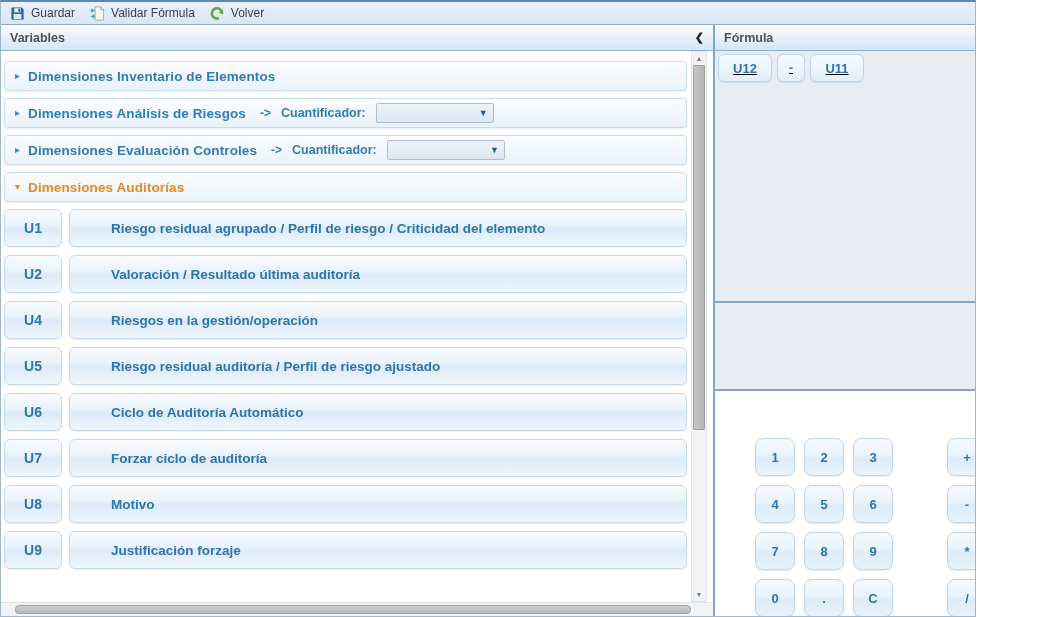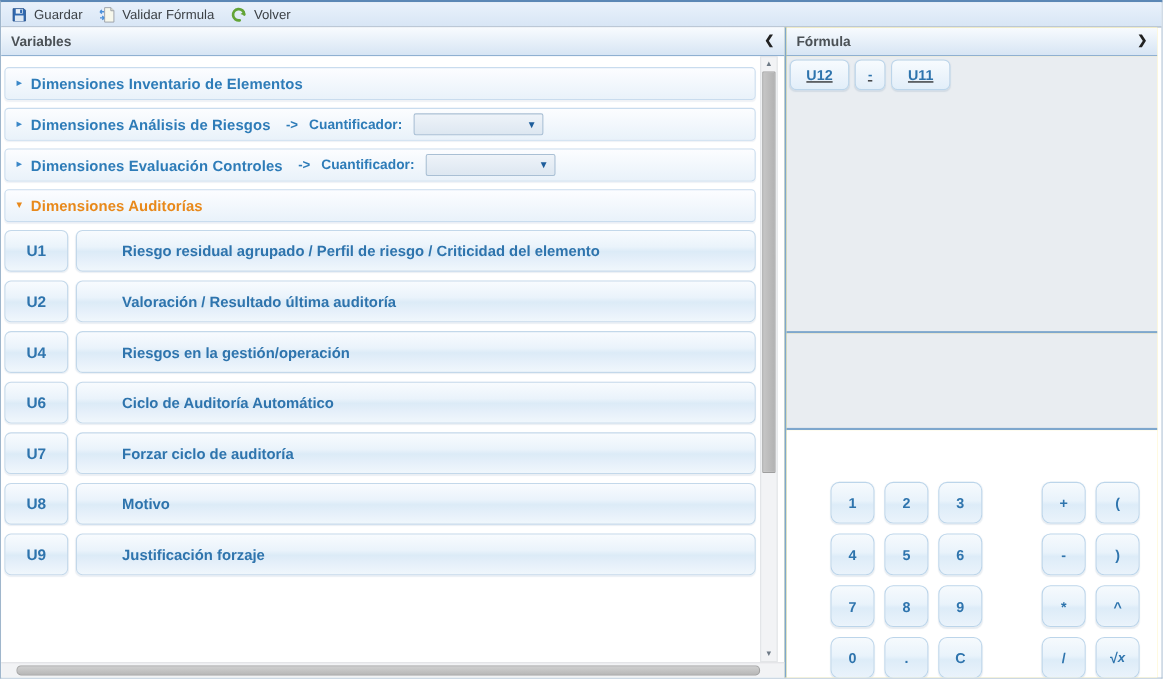--- a/index.html
+++ b/index.html
@@ -1,18 +1,18 @@
 <!DOCTYPE html>
 <html><head>
 <meta charset="utf-8">
 <style>
   * { box-sizing: border-box; margin: 0; padding: 0; }
   html,body { width:1057px; height:617px; }
   body { font-family:"Liberation Sans", sans-serif; background:#fff; }
-  .page { width:1057px; height:617px; border:1px solid #9fb6cc; border-top:2px solid #5b87b5; display:flex; flex-direction:column; overflow:hidden; background:#fff; }
+  .page { width:976px; height:617px; border:1px solid #9fb6cc; border-top:2px solid #5b87b5; display:flex; flex-direction:column; overflow:hidden; background:#fff; }
 
   
   .toolbar { height:23px; flex:0 0 23px; background:linear-gradient(#e9f1fb,#d8e6f5); border-bottom:1px solid #9aabbd; display:flex; align-items:center; padding:0 4px; }
   .tb-btn { display:flex; align-items:center; gap:6px; font-size:12px; color:#3c4146; padding:1px 9px 1px 5px; cursor:pointer; border-radius:3px; }
   .tb-btn svg { display:block; }
 
   
   .main { flex:1; display:flex; min-height:0; }
   .left-panel { width:712px; flex:0 0 712px; display:flex; flex-direction:column; position:relative; background:#fff; }
   .right-panel { flex:1; margin-right:4px; border-left:2px solid #7ea7cd; display:flex; flex-direction:column; background:#fde047; }
@@ -160,20 +160,24 @@
             </div>
             <div class="var-row">
               <div class="var-box var-badge">U2</div>
               <div class="var-box var-desc">Valoración / Resultado última auditoría</div>
             </div>
             <div class="var-row">
               <div class="var-box var-badge">U4</div>
               <div class="var-box var-desc">Riesgos en la gestión/operación</div>
             </div>
             <div class="var-row">
+              <div class="var-box var-badge">U5</div>
+              <div class="var-box var-desc">Riesgo residual auditoría / Perfil de riesgo ajustado</div>
+            </div>
+            <div class="var-row">
               <div class="var-box var-badge">U6</div>
               <div class="var-box var-desc">Ciclo de Auditoría Automático</div>
             </div>
             <div class="var-row">
               <div class="var-box var-badge">U7</div>
               <div class="var-box var-desc">Forzar ciclo de auditoría</div>
             </div>
             <div class="var-row">
               <div class="var-box var-badge">U8</div>
               <div class="var-box var-desc">Motivo</div>

